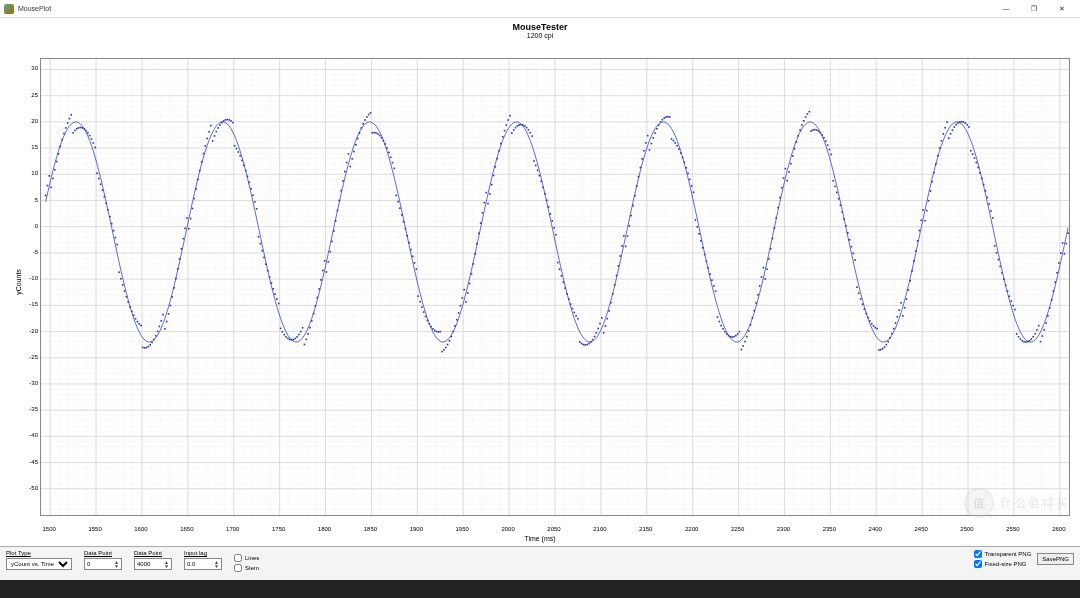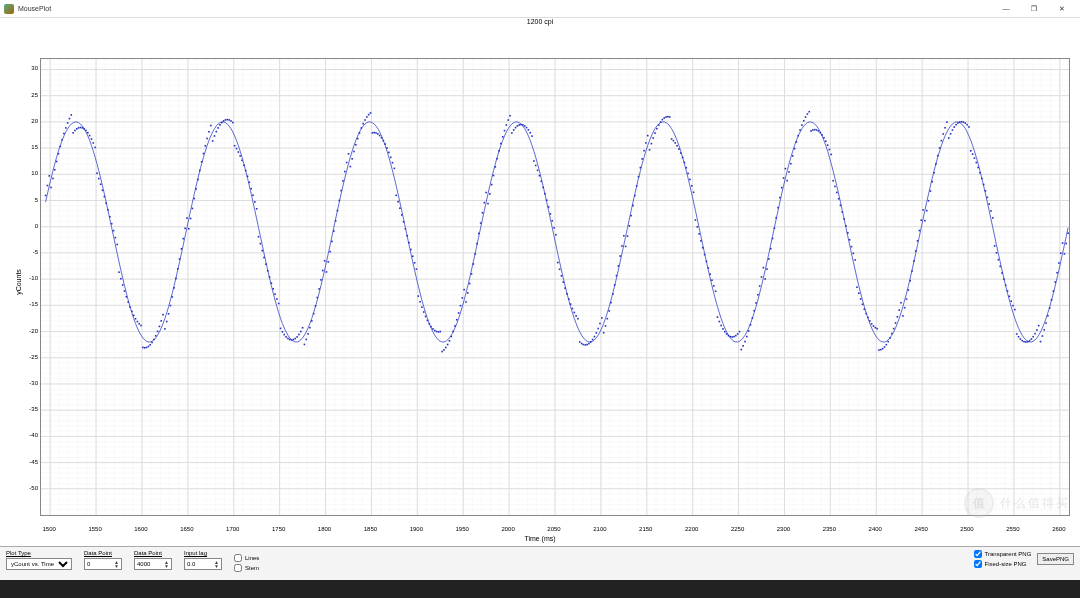--- a/index.html
+++ b/index.html
@@ -43,20 +43,21 @@
   <div class="icon"></div>
   <div class="title">MousePlot</div>
   <div class="winbtns">
     <div class="winbtn">—</div>
     <div class="winbtn">❐</div>
     <div class="winbtn">✕</div>
   </div>
 </div>
 
 <div class="chart-area">
+  <div class="chart-title">MouseTester</div>
   <div class="chart-subtitle">1200 cpi</div>
   <div class="ylabel">yCounts</div>
   <div class="xlabel">Time (ms)</div>
   <div class="plot-wrap" id="plot-wrap">
     <svg class="plot-svg" id="plot-svg" viewBox="0 0 1028 456">
         <line x1="0" x2="1028" y1="456" y2="456" stroke="#f2f2f2" stroke-width="0.5"></line>
         <line x1="0" x2="1028" y1="450.7586206896552" y2="450.7586206896552" stroke="#f2f2f2" stroke-width="0.5"></line>
         <line x1="0" x2="1028" y1="445.51724137931035" y2="445.51724137931035" stroke="#f2f2f2" stroke-width="0.5"></line>
         <line x1="0" x2="1028" y1="440.2758620689655" y2="440.2758620689655" stroke="#f2f2f2" stroke-width="0.5"></line>
         <line x1="0" x2="1028" y1="435.0344827586207" y2="435.0344827586207" stroke="#f2f2f2" stroke-width="0.5"></line>

